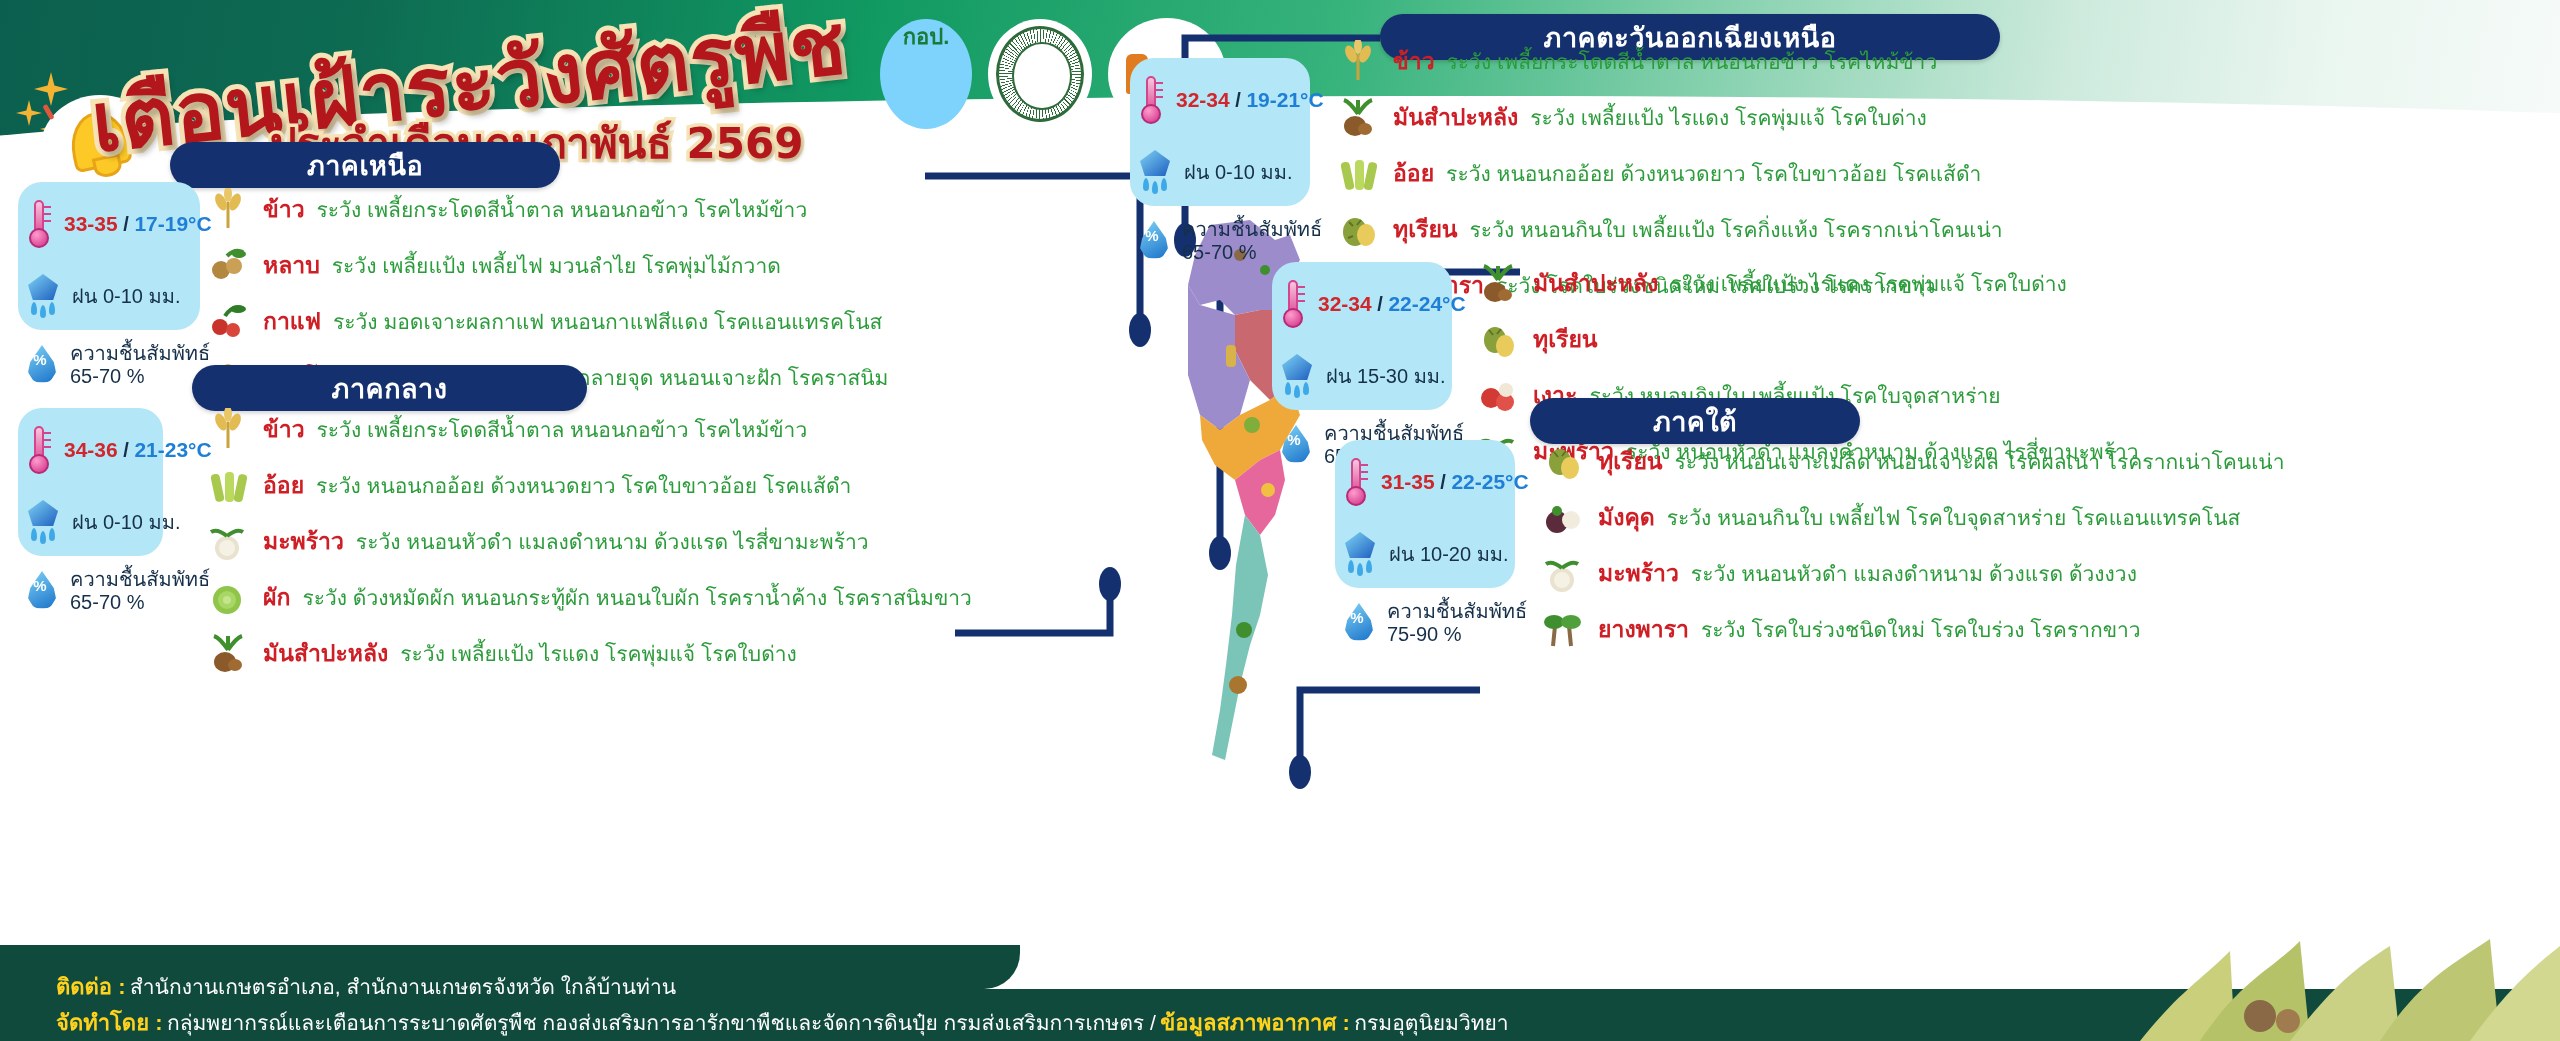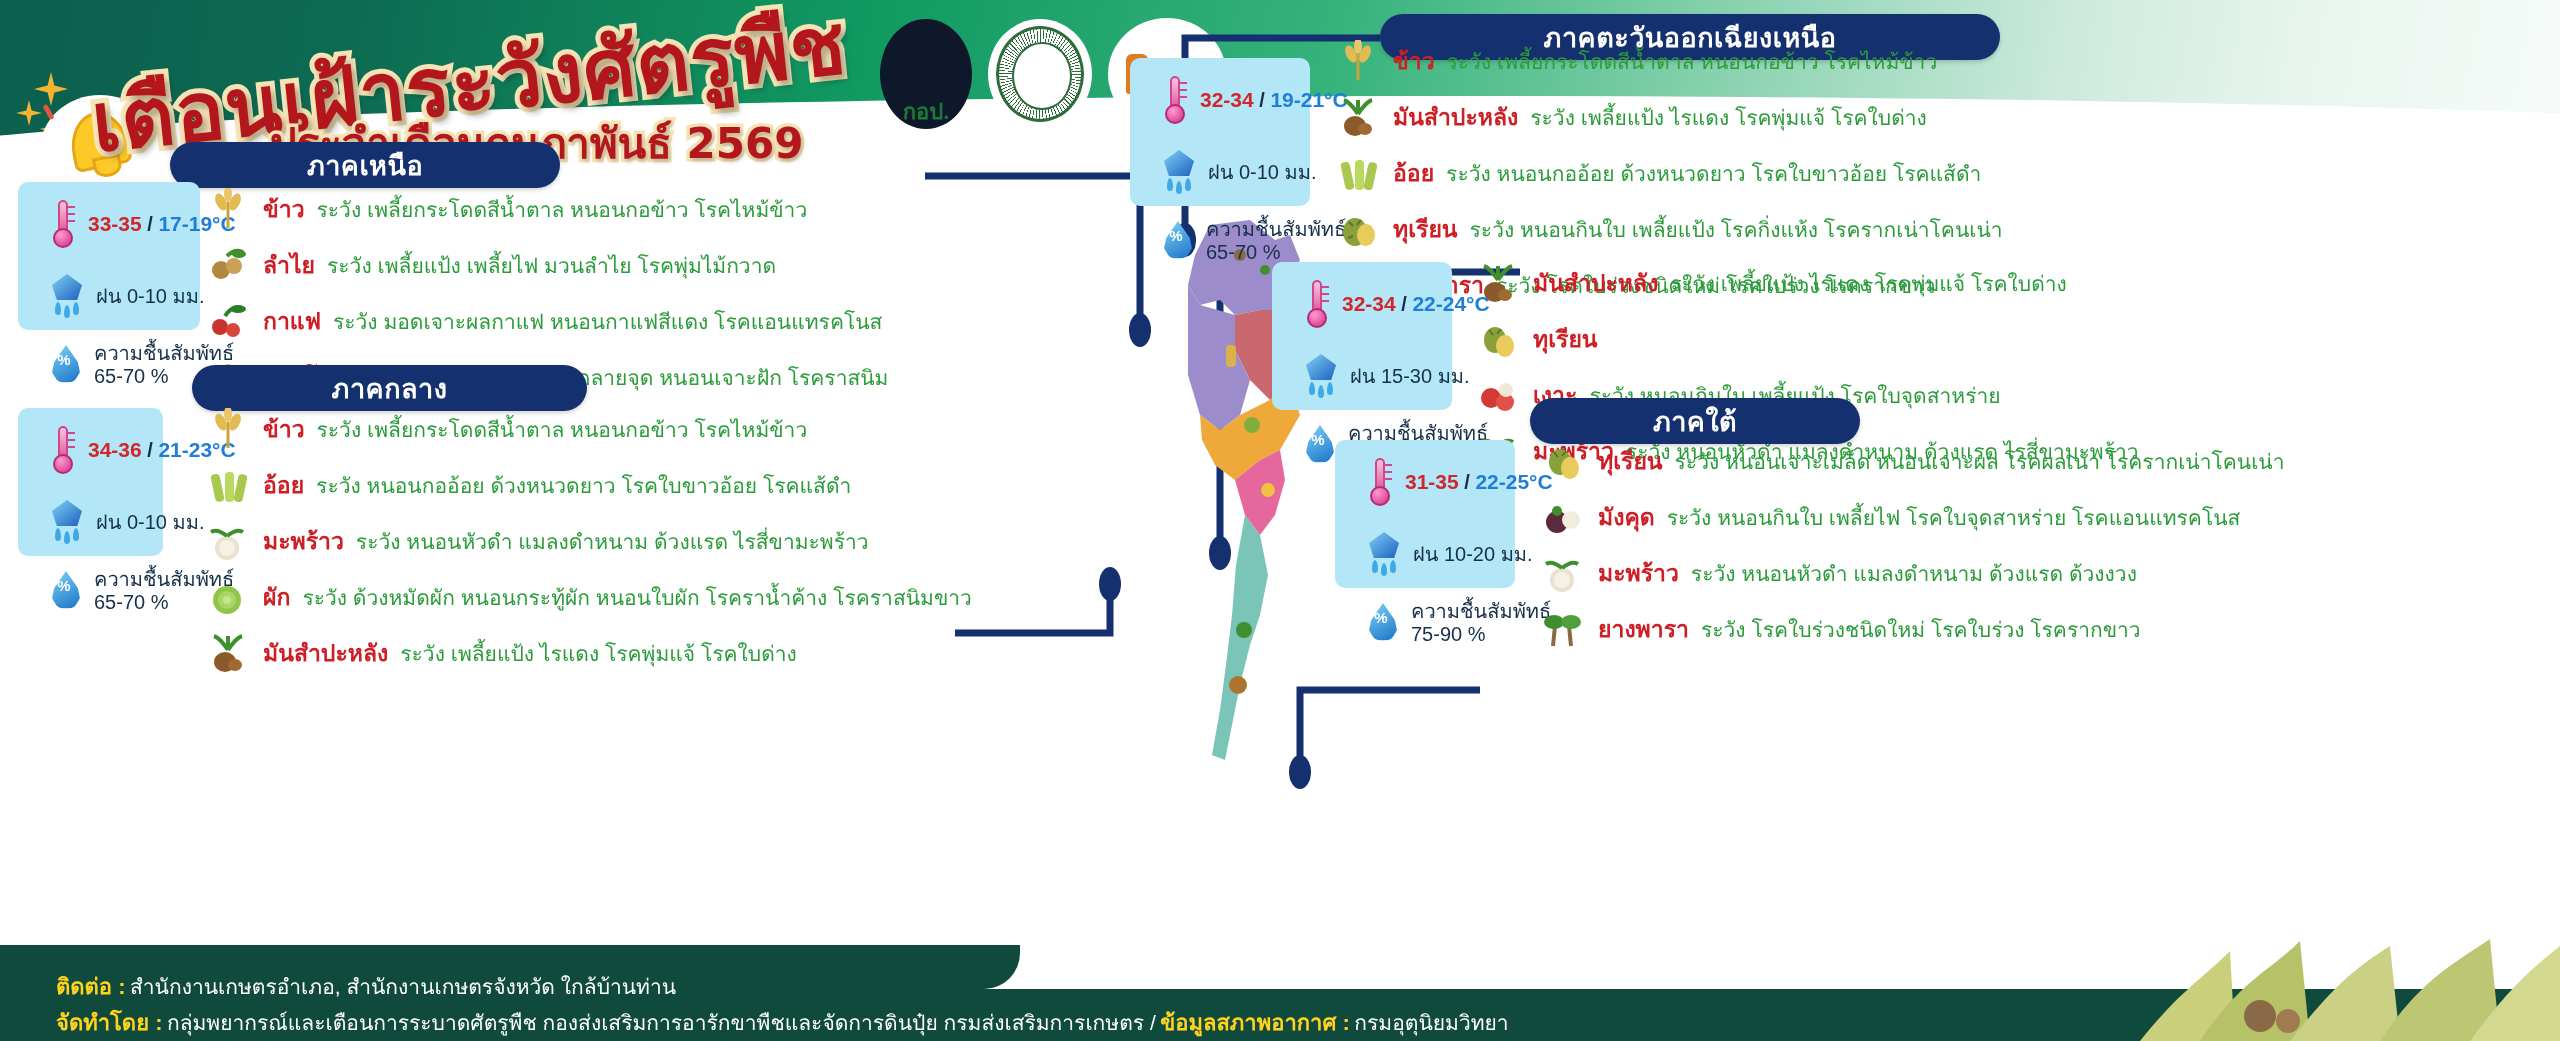--- a/index.html
+++ b/index.html
@@ -85,22 +85,22 @@
     -webkit-text-stroke: 7px #f6e3b6;
     paint-order: stroke fill;
     text-shadow: 2px 3px 4px rgba(0,0,0,.22);
     font-family: "DejaVu Sans", "Liberation Sans", sans-serif;
   }
 
   
   .logos { position: absolute; left: 880px; top: 18px; display: flex; gap: 16px; align-items: center; }
   .logo-oval {
     width: 92px; height: 110px; border-radius: 50%;
-    background: #0f172a; position: relative;
-    display: flex; align-items: flex-end; justify-content: center;
+    background: #7dd3fc; position: relative;
+    display: flex; align-items: flex-start; justify-content: center;
     overflow: hidden;
   }
   .logo-circle { width: 104px; height: 110px; border-radius: 50%; background:#fff; display:flex; align-items:center; justify-content:center; }
   .logo-round { width: 118px; height: 112px; border-radius: 50%; background:#fff; display:flex; align-items:center; justify-content:center; }
   .logo-txt1 { font-size: 22px; font-weight: bold; color:#1a7a37; }
   .seal {
     width: 88px; height: 96px; border-radius: 50%;
     border: 3px solid #2f6b3a; position: relative;
     background:
       repeating-conic-gradient(from 0deg, #2f6b3a 0 1.2deg, #ffffff 1.2deg 4.5deg);
@@ -116,21 +116,21 @@
   .hdr {
     position: absolute; height: 46px;
     background: #14306e; border-radius: 26px;
     color: #ffffff; font-size: 27px; font-weight: bold;
     display: flex; align-items: center; justify-content: center;
     letter-spacing: .5px;
     box-shadow: 0 2px 4px rgba(0,0,0,.18);
   }
   .wx {
     position: absolute; background: #b3e6f6;
-    border-radius: 10px; padding: 16px 18px 14px 32px;
+    border-radius: 24px; padding: 16px 18px 14px 8px;
   }
   .wx-row { display: flex; align-items: center; gap: 12px; margin-bottom: 22px; }
   .wx-row:last-child { margin-bottom: 0; }
   .wx-txt { font-size: 20px; color: #16304a; line-height: 1.15; white-space: nowrap; }
   .t-hi { color: #d1262c; font-weight: bold; font-size: 21px; }
   .t-sep { color: #16304a; font-weight: bold; }
   .t-lo { color: #1f7fd6; font-weight: bold; font-size: 21px; }
 
   
   .ico-therm { position: relative; width: 26px; height: 52px; flex: 0 0 26px; }
@@ -331,21 +331,21 @@
       <span class="crop-name">ข้าว</span>
       <span class="crop-warn">ระวัง เพลี้ยกระโดดสีน้ำตาล หนอนกอข้าว โรคไหม้ข้าว</span>
     </div>
     <div class="crop-row">
       <div class="crop-ico"><svg width="46" height="42">
             <circle cx="16" cy="26" r="9" fill="#b2873f"></circle>
             <circle cx="29" cy="22" r="8" fill="#c9a055"></circle>
             <path d="M22 12 q8 -8 16 -4" stroke="#3f8f2f" stroke-width="4" fill="none"></path>
             <ellipse cx="34" cy="10" rx="7" ry="4" fill="#3f8f2f"></ellipse>
           </svg></div>
-      <span class="crop-name">ลำไย</span>
+      <span class="crop-name">หลาบ</span>
       <span class="crop-warn">ระวัง เพลี้ยแป้ง เพลี้ยไฟ มวนลำไย โรคพุ่มไม้กวาด</span>
     </div>
     <div class="crop-row">
       <div class="crop-ico"><svg width="46" height="42">
             <circle cx="15" cy="27" r="8" fill="#c8342c"></circle>
             <circle cx="28" cy="30" r="7" fill="#d8453a"></circle>
             <path d="M20 16 q6 -10 16 -8" stroke="#2f7d26" stroke-width="4" fill="none"></path>
             <ellipse cx="33" cy="9" rx="8" ry="4" fill="#2f7d26"></ellipse>
           </svg></div>
       <span class="crop-name">กาแฟ</span>

